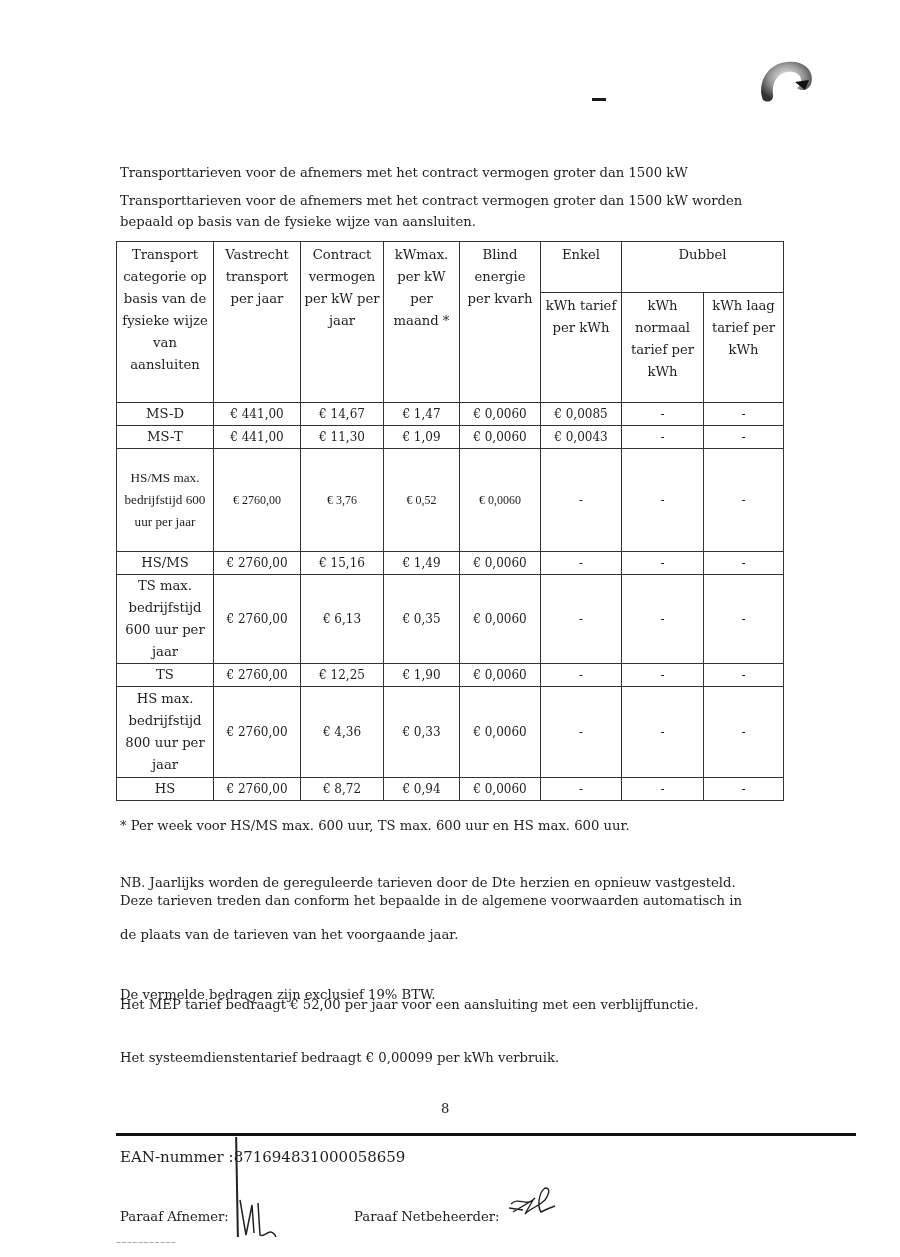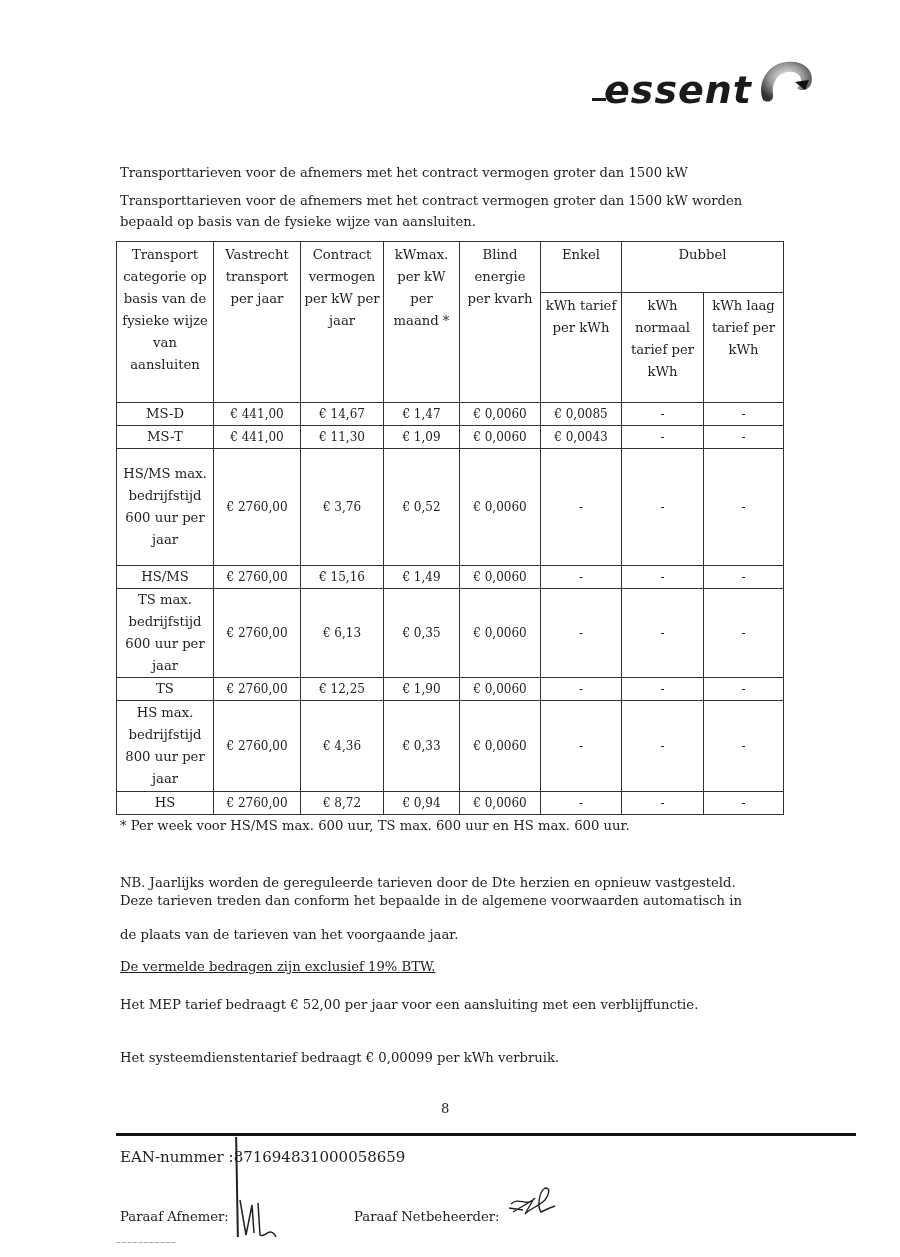--- a/index.html
+++ b/index.html
@@ -30,21 +30,20 @@
   table.tariff td.cat { line-height:22px; }
   .footer-rule { left:116px; top:1133px; width:740px; height:3px; background:#111; }
   .sig-line { left:236px; top:1137px; width:1.5px; height:100px; background:#222; transform:rotate(-1deg); }
   .cut-text { left:116px; top:1236px; font-size:10px; color:#777; letter-spacing:0.5px; }
 </style>
 </head>
 <body>
 
 <div class="abs logo">
   <div class="logo-dash"></div>
-  <div class="logo-text">essent</div>
   <svg class="logo-swirl" viewBox="0 0 60 52">
     <defs>
       <radialGradient id="g1" cx="50%" cy="40%" r="60%">
         <stop offset="0%" stop-color="#f2f2f2"></stop>
         <stop offset="55%" stop-color="#9a9a9a"></stop>
         <stop offset="100%" stop-color="#333"></stop>
       </radialGradient>
     </defs>
     <path d="M8,42 C2,28 10,6 32,4 C50,2 60,14 56,26 C54,32 46,34 42,30 C48,26 48,16 38,14 C26,12 16,22 18,36 C19,42 14,46 8,42 Z" fill="url(#g1)"></path>
     <path d="M40,24 L54,22 L50,32 Z" fill="#111"></path>
@@ -95,21 +94,21 @@
   <tr style="height:22px;">
     <td class="cat">MS-T</td>
     <td class="val">€ 441,00</td>
     <td class="val">€ 11,30</td>
     <td class="val">€ 1,09</td>
     <td class="val">€ 0,0060</td>
     <td class="val">€ 0,0043</td>
     <td class="val">-</td>
     <td class="val">-</td>
   </tr>
-  <tr style="height:117px;">
+  <tr style="height:103px;font-family:Liberation Serif, serif;">
     <td class="cat">HS/MS max. bedrijfstijd 600 uur per jaar</td>
     <td class="val">€ 2760,00</td>
     <td class="val">€ 3,76</td>
     <td class="val">€ 0,52</td>
     <td class="val">€ 0,0060</td>
     <td class="val">-</td>
     <td class="val">-</td>
     <td class="val">-</td>
   </tr>
   <tr style="height:20px;">
@@ -163,21 +162,21 @@
     <td class="val">-</td>
   </tr>
 </tbody>
   </table>
 
 <div class="abs txt" style="left:120px; top:815px;">* Per week voor HS/MS max. 600 uur, TS max. 600 uur en HS max. 600 uur.</div>
 
 <div class="abs txt" style="left:120px; top:872px;">NB. Jaarlijks worden de gereguleerde tarieven door de Dte herzien en opnieuw vastgesteld.</div>
 <div class="abs txt" style="left:120px; top:890px;">Deze tarieven treden dan conform het bepaalde in de algemene voorwaarden automatisch in</div>
 <div class="abs txt" style="left:120px; top:912px;margin-top:12px;">de plaats van de tarieven van het voorgaande jaar.</div>
-<div class="abs txt" style="left:120px; top:956px;text-decoration:underline;">De vermelde bedragen zijn exclusief 19% BTW.</div>
+<div class="abs txt" style="left:120px; top:984px;">De vermelde bedragen zijn exclusief 19% BTW.</div>
 <div class="abs txt" style="left:120px; top:994px;">Het MEP tarief bedraagt € 52,00 per jaar voor een aansluiting met een verblijffunctie.</div>
 <div class="abs txt" style="left:120px; top:1047px;">Het systeemdienstentarief bedraagt € 0,00099 per kWh verbruik.</div>
 
 <div class="abs txt" style="left:441px; top:1098px;">8</div>
 
 <div class="abs footer-rule"></div>
 <div class="abs sig-line"></div>
 <div class="abs" style="left:120px; top:1148px; font-size:15px; white-space:nowrap;">
   <span>EAN-nummer :</span><span>871694831000058659</span>
 </div>

